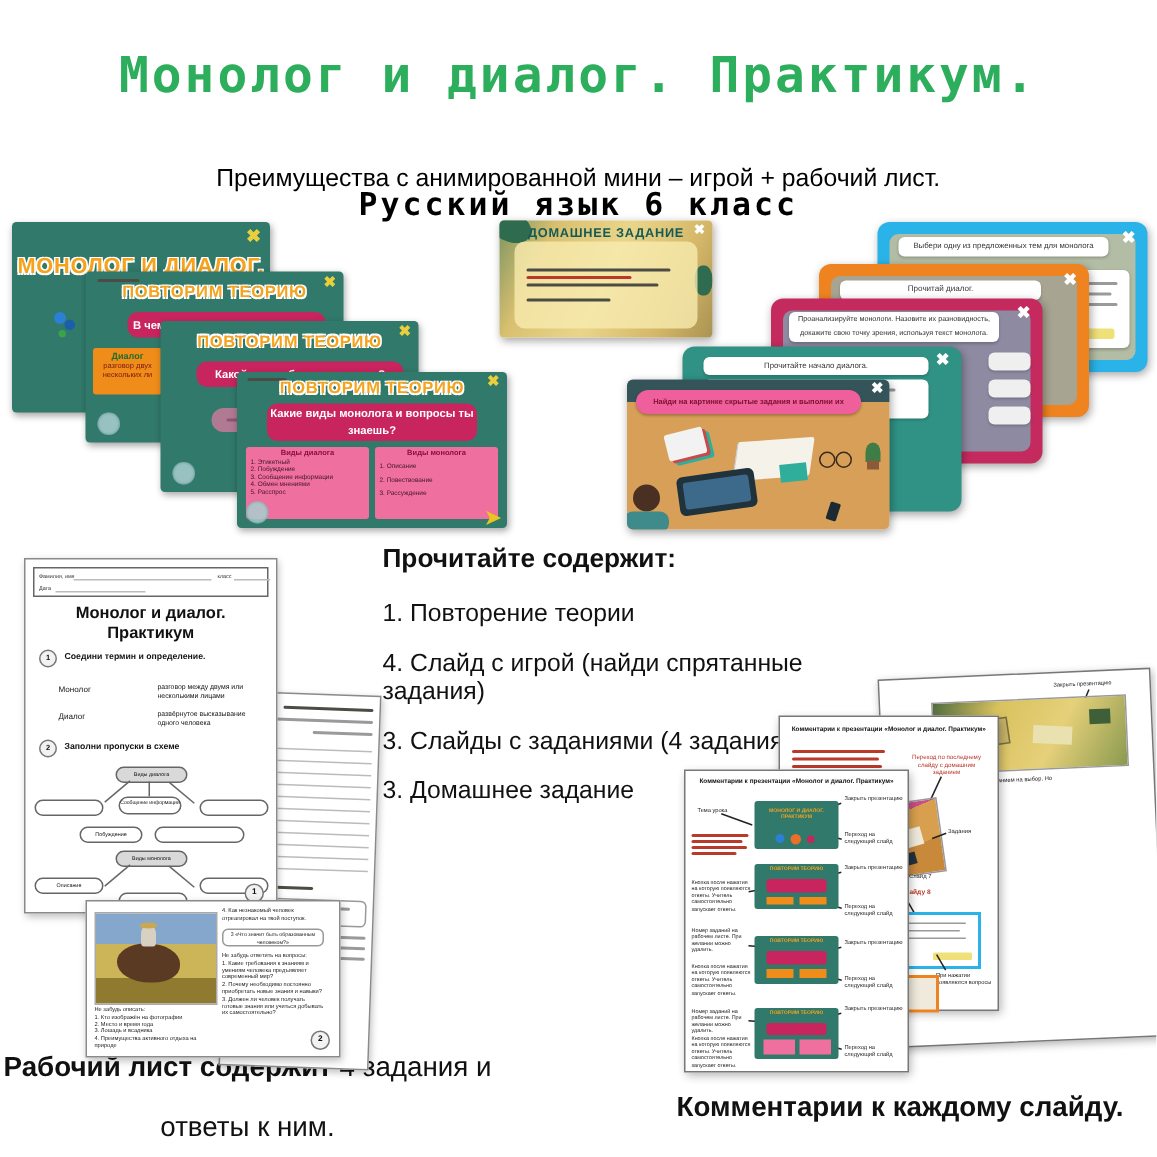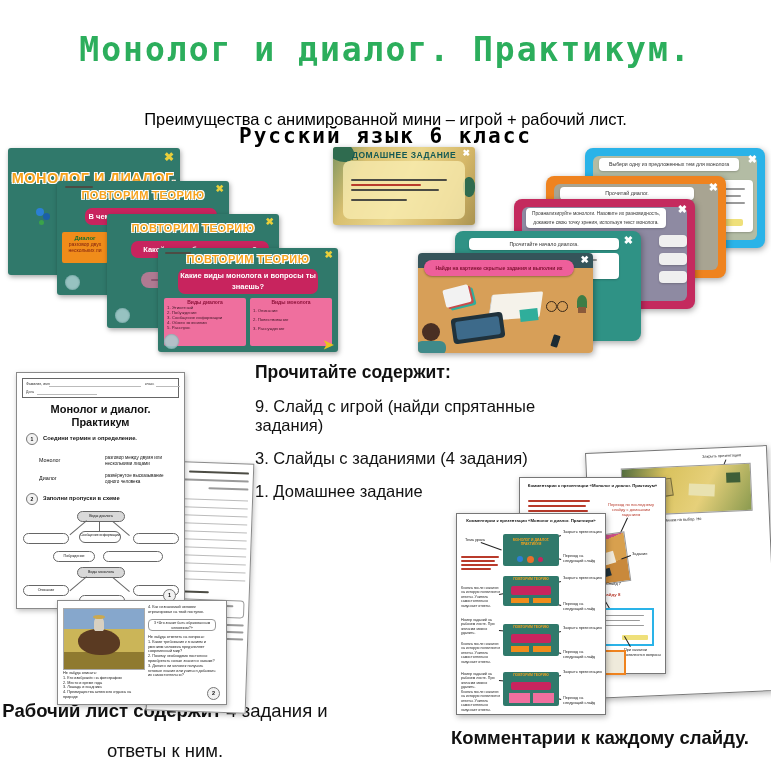--- a/index.html
+++ b/index.html
@@ -191,23 +191,24 @@
       <span class="ab" style="right:6px;top:42px;width:10px;height:13px;background:#3e7d46;border-radius:50% 50% 0 0;"></span>
       <span class="ab" style="right:7px;top:54px;width:8px;height:6px;background:#8a5a3a;"></span>
       <span class="ab" style="left:4px;bottom:12px;width:18px;height:18px;background:#4a2f23;border-radius:50%;"></span>
       <span class="ab" style="left:-2px;bottom:-2px;width:30px;height:14px;background:#3f8a8a;border-radius:6px;"></span>
       <span class="ab" style="right:34px;bottom:6px;width:7px;height:12px;background:#1c2b33;border-radius:1px;transform:rotate(18deg);"></span>
     </div>
   </div>
 
   <div class="ab" style="left:255px;top:362px;width:290px;">
     <div style="font-size:17.5px;font-weight:bold;">Прочитайте содержит:</div>
-    <div style="font-size:16.5px;margin-top:14px;">9. Слайд с игрой (найди спрятанные задания)</div>
+    <div style="font-size:16.5px;margin-top:17px;">1. Повторение теории</div>
+    <div style="font-size:16.5px;margin-top:14px;">4. Слайд с игрой (найди спрятанные задания)</div>
     <div style="font-size:16.5px;margin-top:14px;">3. Слайды с заданиями (4 задания)</div>
-    <div style="font-size:16.5px;margin-top:14px;">1. Домашнее задание</div>
+    <div style="font-size:16.5px;margin-top:14px;">3. Домашнее задание</div>
   </div>
 
   <div class="ab wpage" style="left:150px;top:462px;width:98px;height:248px;z-index:1;transform:rotate(2deg);">
     <span class="ab skd" style="right:4px;top:8px;width:60px;height:2px;"></span>
     <span class="ab sk" style="right:4px;top:16px;width:70px;height:1.5px;"></span>
     <span class="ab sk" style="right:4px;top:24px;width:40px;height:1.5px;"></span>
     <span class="ab wline" style="right:4px;top:36px;width:86px;"></span>
     <span class="ab wline" style="right:4px;top:44px;width:86px;"></span>
     <span class="ab wline" style="right:4px;top:52px;width:86px;"></span>
     <span class="ab wline" style="right:4px;top:60px;width:86px;"></span>

